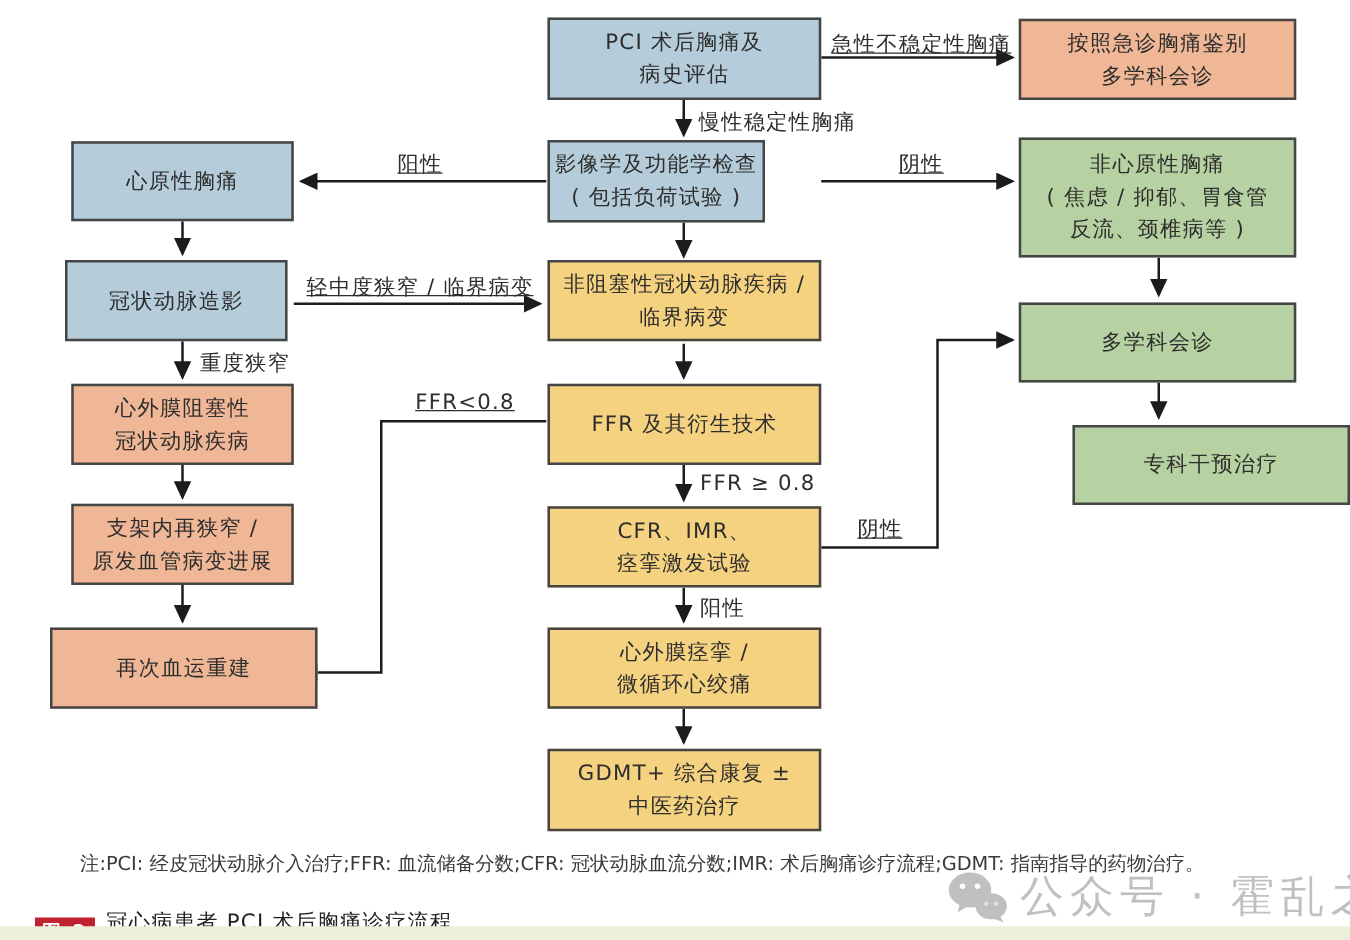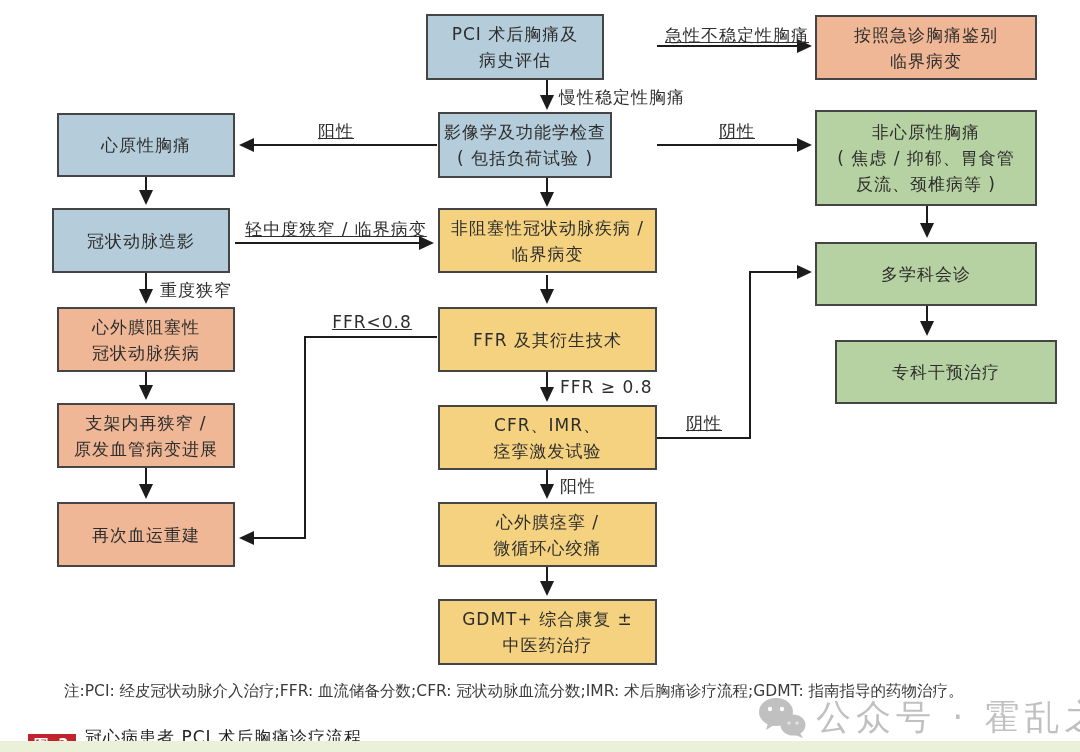--- a/index.html
+++ b/index.html
@@ -61,47 +61,47 @@
       <polyline points="437,337 305,337 305,538 241,538" marker-end="url(#ah)"></polyline>
       <line x1="547" y1="372" x2="547" y2="400" marker-end="url(#ah)"></line>
       <polyline points="657,438 750,438 750,272 810,272" marker-end="url(#ah)"></polyline>
       <line x1="547" y1="470" x2="547" y2="497" marker-end="url(#ah)"></line>
       <line x1="547" y1="567" x2="547" y2="594" marker-end="url(#ah)"></line>
       <line x1="927" y1="206" x2="927" y2="236" marker-end="url(#ah)"></line>
       <line x1="927" y1="306" x2="927" y2="334" marker-end="url(#ah)"></line>
     </g>
   </svg>
 
-  <div class="node blue" style="left:426px;top:14px;width:178px;height:66px">PCI 术后胸痛及
+  <div class="node blue" style="left:438px;top:14px;width:219px;height:66px">PCI 术后胸痛及
 病史评估</div>
   <div class="node orange" style="left:815px;top:15px;width:222px;height:65px">按照急诊胸痛鉴别
-临界病变</div>
+多学科会诊</div>
   <div class="node blue" style="left:438px;top:112px;width:174px;height:66px">影像学及功能学检查
 ( 包括负荷试验 )</div>
   <div class="node blue" style="left:57px;top:113px;width:178px;height:64px">心原性胸痛</div>
   <div class="node blue" style="left:52px;top:208px;width:178px;height:65px">冠状动脉造影</div>
   <div class="node orange" style="left:57px;top:307px;width:178px;height:65px">心外膜阻塞性
 冠状动脉疾病</div>
   <div class="node orange" style="left:57px;top:403px;width:178px;height:65px">支架内再狭窄 /
 原发血管病变进展</div>
-  <div class="node orange" style="left:57px;top:502px;width:178px;height:65px">再次血运重建</div>
+  <div class="node orange" style="left:40px;top:502px;width:214px;height:65px">再次血运重建</div>
   <div class="node yellow" style="left:438px;top:208px;width:219px;height:65px">非阻塞性冠状动脉疾病 /
 临界病变</div>
   <div class="node yellow" style="left:438px;top:307px;width:219px;height:65px">FFR 及其衍生技术</div>
   <div class="node yellow" style="left:438px;top:405px;width:219px;height:65px">CFR、IMR、
 痉挛激发试验</div>
   <div class="node yellow" style="left:438px;top:502px;width:219px;height:65px">心外膜痉挛 /
 微循环心绞痛</div>
   <div class="node yellow" style="left:438px;top:599px;width:219px;height:66px">GDMT+ 综合康复 ±
 中医药治疗</div>
   <div class="node green" style="left:815px;top:110px;width:222px;height:96px">非心原性胸痛
 ( 焦虑 / 抑郁、胃食管
 反流、颈椎病等 )</div>
   <div class="node green" style="left:815px;top:242px;width:222px;height:64px">多学科会诊</div>
-  <div class="node green" style="left:835px;top:340px;width:222px;height:64px">专科干预治疗</div>
+  <div class="node green" style="left:858px;top:340px;width:222px;height:64px">专科干预治疗</div>
 
   <span class="edge-label center" style="left:737px;top:24px">急性不稳定性胸痛</span>
   <span class="edge-label" style="left:559px;top:86px">慢性稳定性胸痛</span>
   <span class="edge-label center" style="left:336px;top:120px">阳性</span>
   <span class="edge-label center" style="left:737px;top:120px">阴性</span>
   <span class="edge-label center" style="left:336px;top:218px">轻中度狭窄 / 临界病变</span>
   <span class="edge-label" style="left:160px;top:279px">重度狭窄</span>
   <span class="edge-label center" style="left:372px;top:312px">FFR&lt;0.8</span>
   <span class="edge-label" style="left:560px;top:377px">FFR ≥ 0.8</span>
   <span class="edge-label center" style="left:704px;top:412px">阴性</span>

